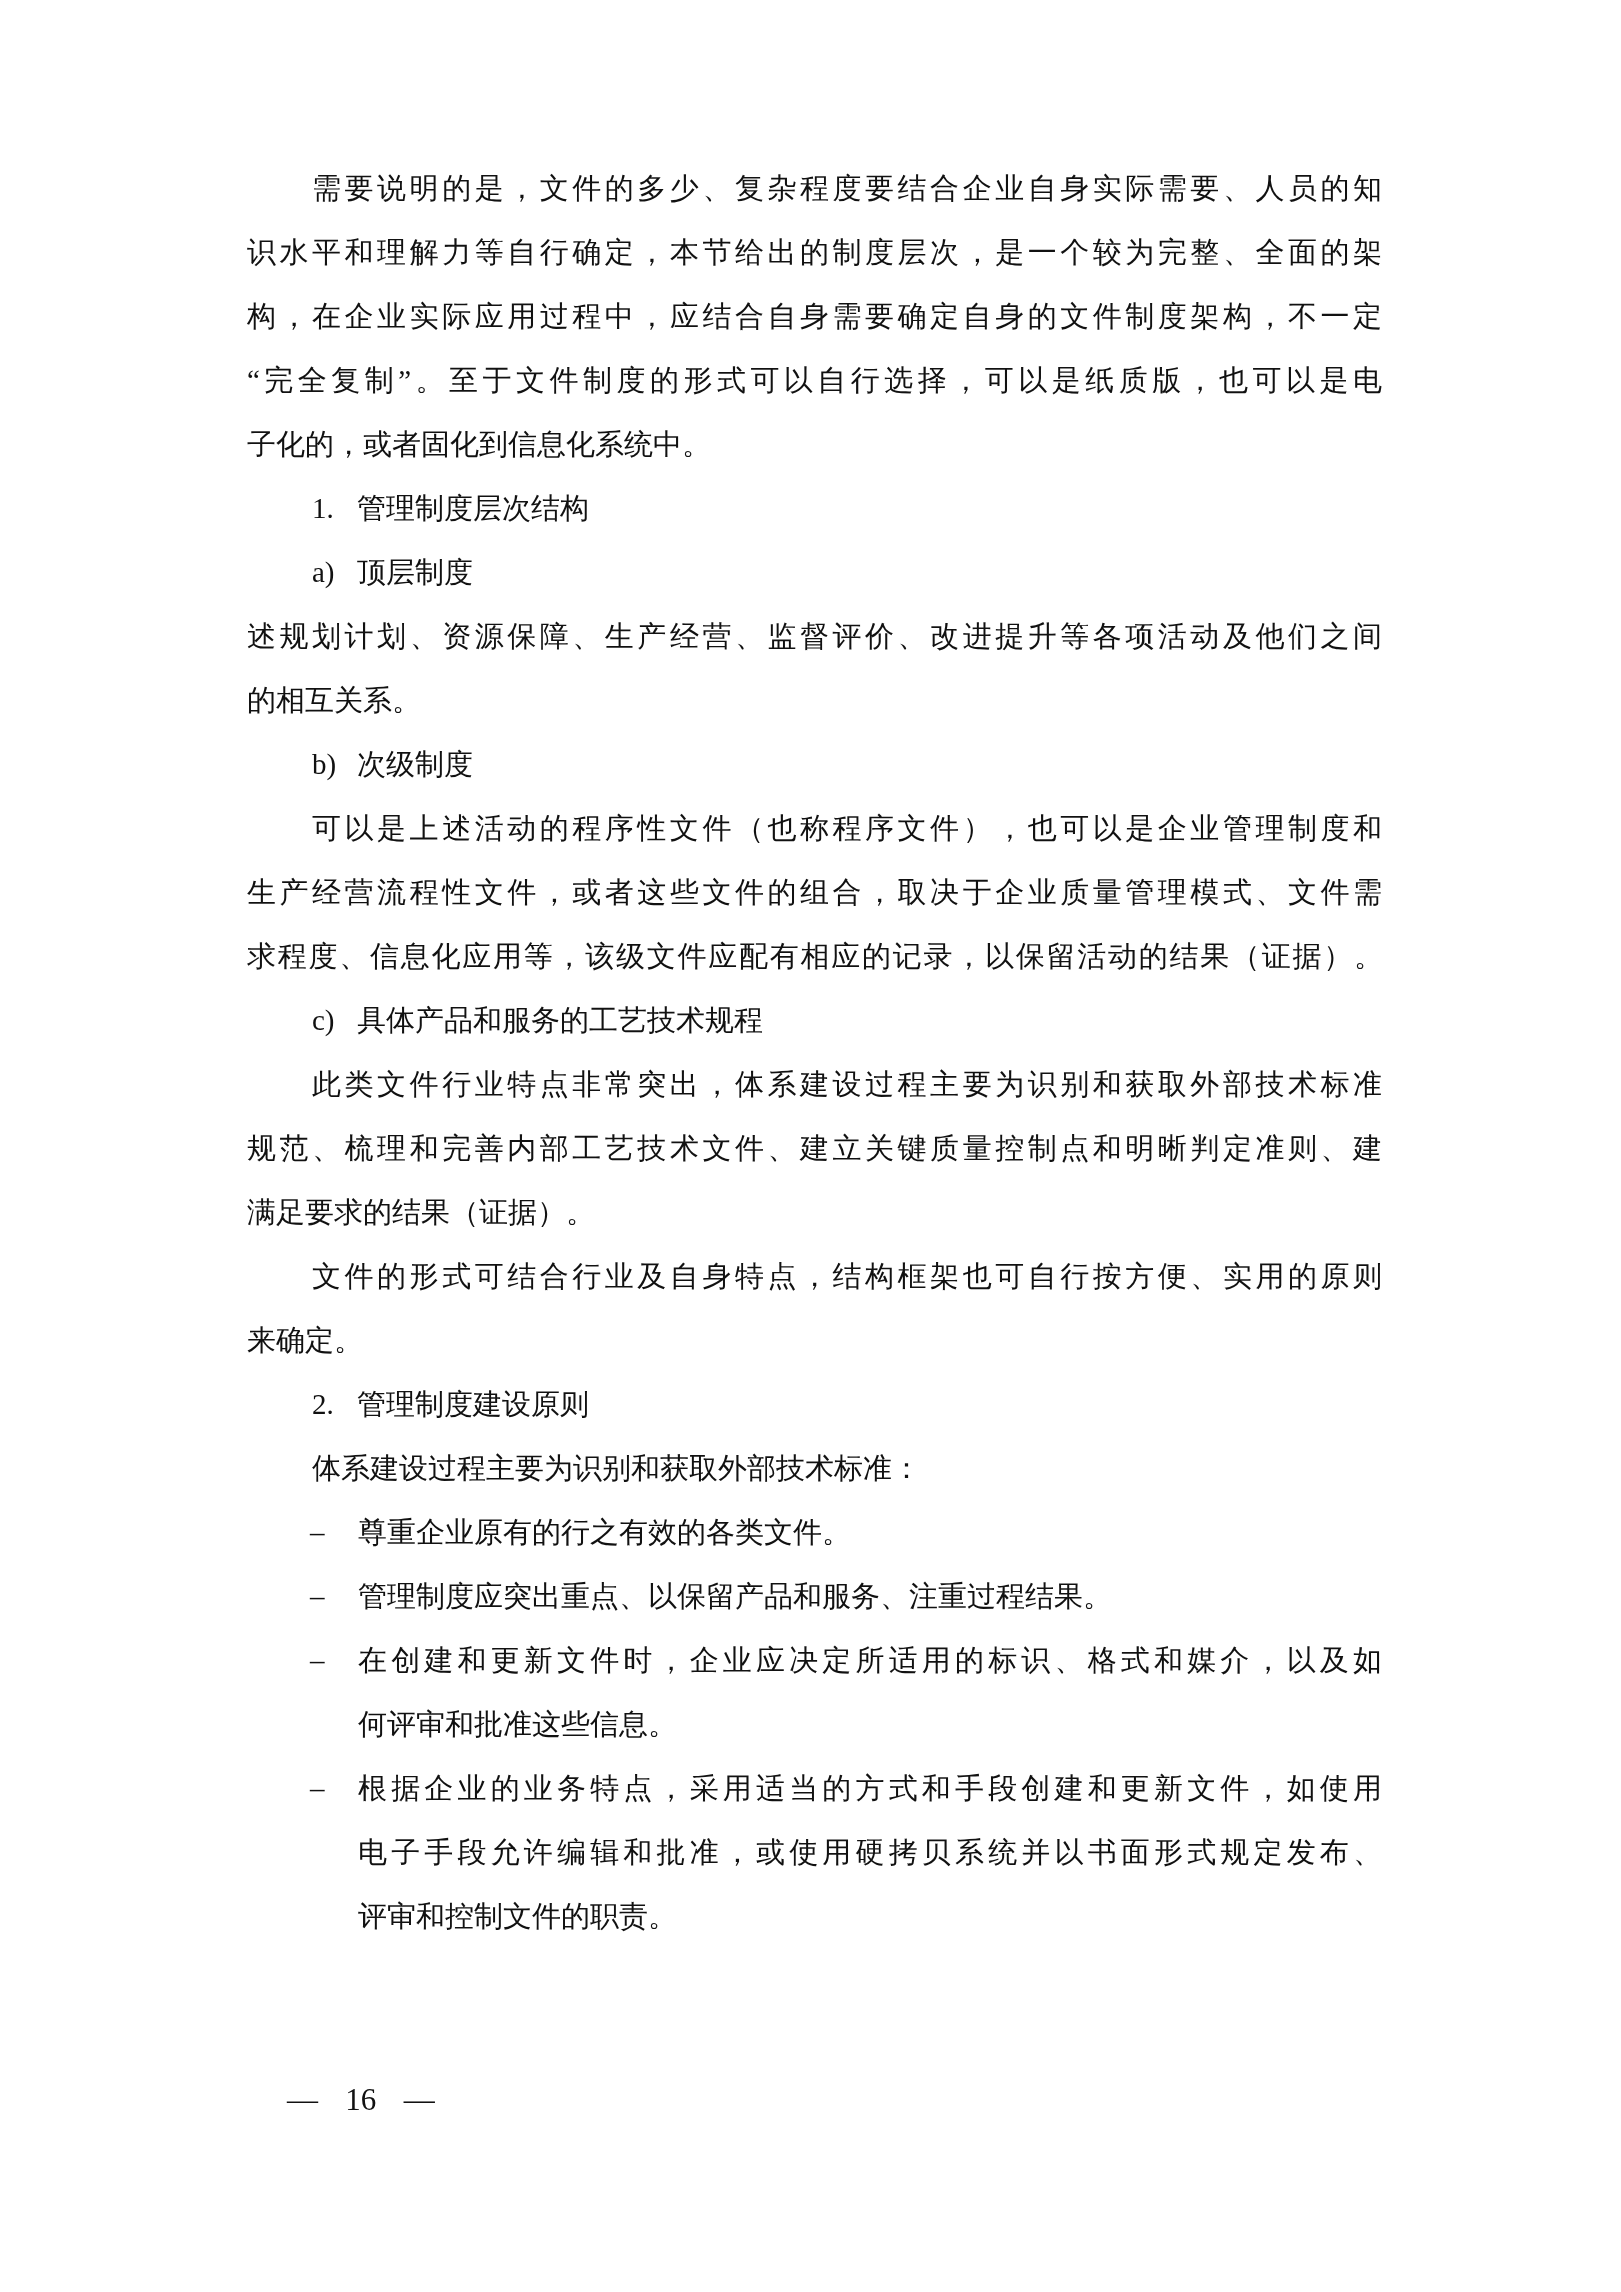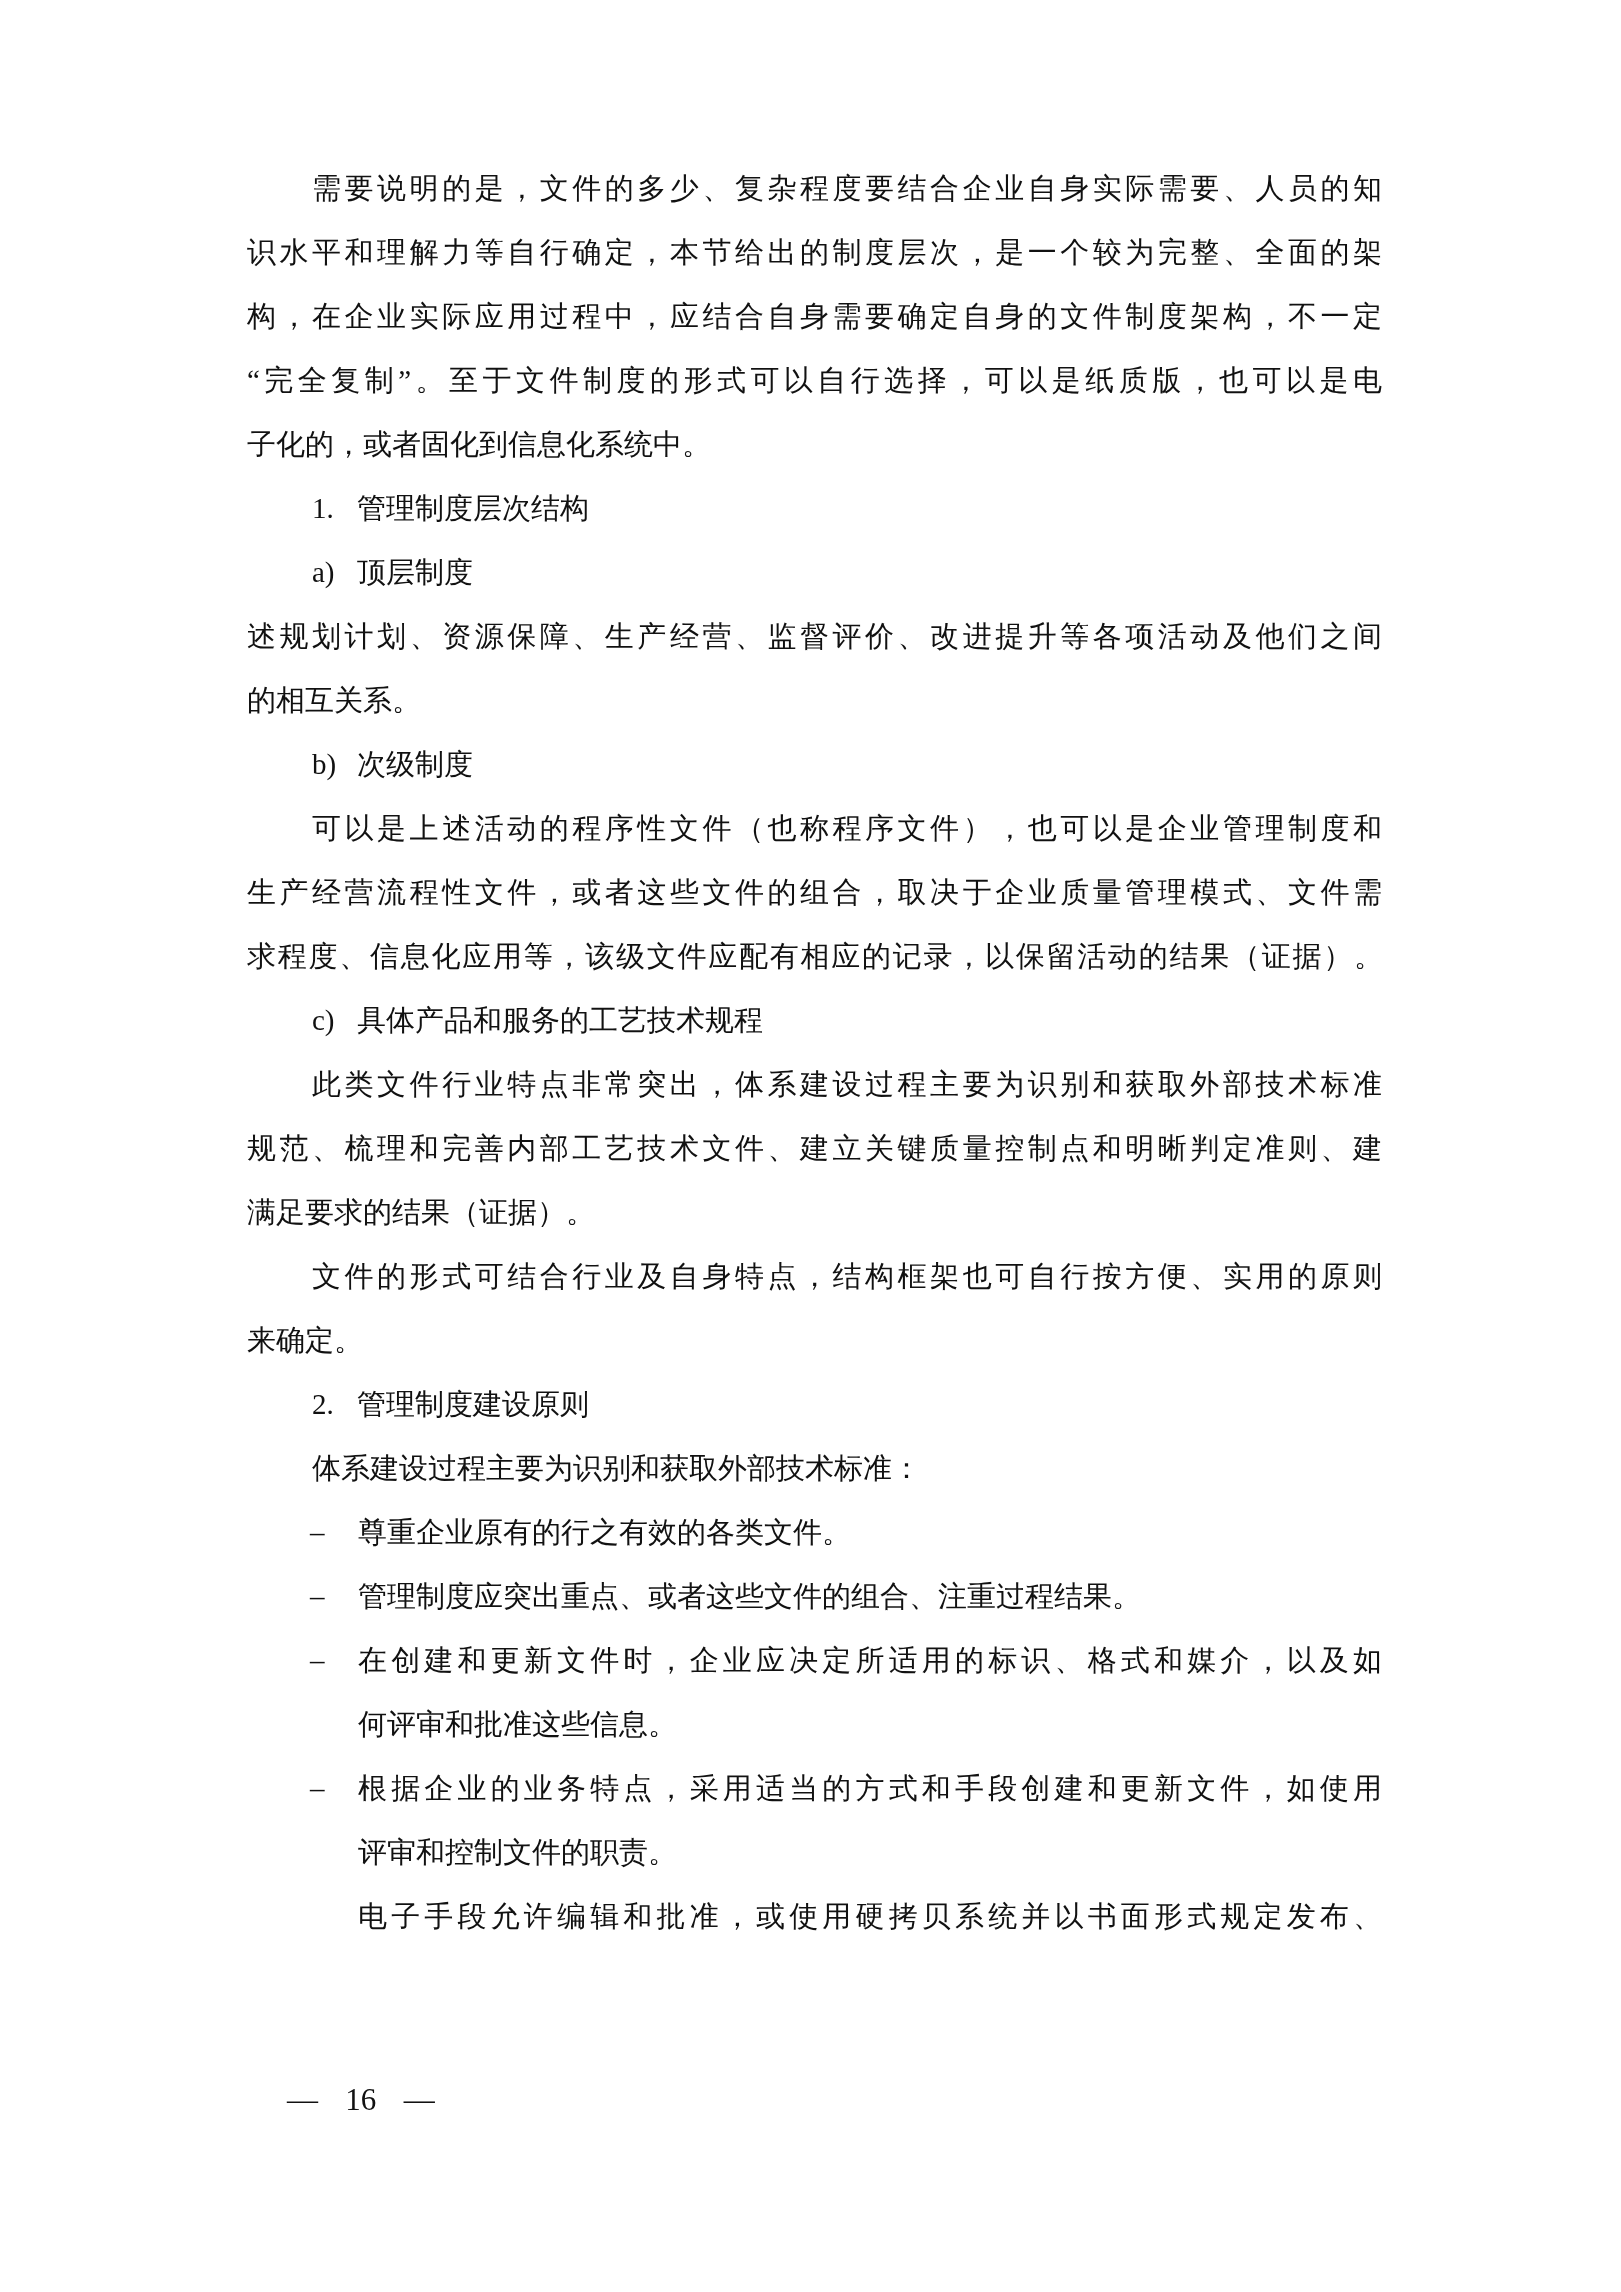--- a/index.html
+++ b/index.html
@@ -72,24 +72,24 @@
       <div class="ln body j tight"><span>求程度、信息化应用等，该级文件应配有相应的记录，以保留活动的结果（证据）。</span></div>
       <div class="ln item"><span class="label">c)</span><span>具体产品和服务的工艺技术规程</span></div>
       <div class="ln first j"><span>此类文件行业特点非常突出，体系建设过程主要为识别和获取外部技术标准</span></div>
       <div class="ln body j"><span>规范、梳理和完善内部工艺技术文件、建立关键质量控制点和明晰判定准则、建</span></div>
       <div class="ln body"><span>满足要求的结果（证据）。</span></div>
       <div class="ln first j"><span>文件的形式可结合行业及自身特点，结构框架也可自行按方便、实用的原则</span></div>
       <div class="ln body"><span>来确定。</span></div>
       <div class="ln item"><span class="label">2.</span><span>管理制度建设原则</span></div>
       <div class="ln first"><span>体系建设过程主要为识别和获取外部技术标准：</span></div>
       <div class="ln bullet"><span class="marker">–</span><span>尊重企业原有的行之有效的各类文件。</span></div>
-      <div class="ln bullet"><span class="marker">–</span><span>管理制度应突出重点、或者这些文件的组合、注重过程结果。</span></div>
+      <div class="ln bullet"><span class="marker">–</span><span>管理制度应突出重点、以保留产品和服务、注重过程结果。</span></div>
       <div class="ln bullet j"><span class="marker">–</span><span>在创建和更新文件时，企业应决定所适用的标识、格式和媒介，以及如</span></div>
       <div class="ln hang"><span>何评审和批准这些信息。</span></div>
       <div class="ln bullet j"><span class="marker">–</span><span>根据企业的业务特点，采用适当的方式和手段创建和更新文件，如使用</span></div>
+      <div class="ln hang j"><span>电子手段允许编辑和批准，或使用硬拷贝系统并以书面形式规定发布、</span></div>
       <div class="ln hang"><span>评审和控制文件的职责。</span></div>
-      <div class="ln hang j"><span>电子手段允许编辑和批准，或使用硬拷贝系统并以书面形式规定发布、</span></div>
     </div>
   <div class="footer">
     <span>— 16 —</span>
   </div>
 </div>
 
 
 </body></html>

